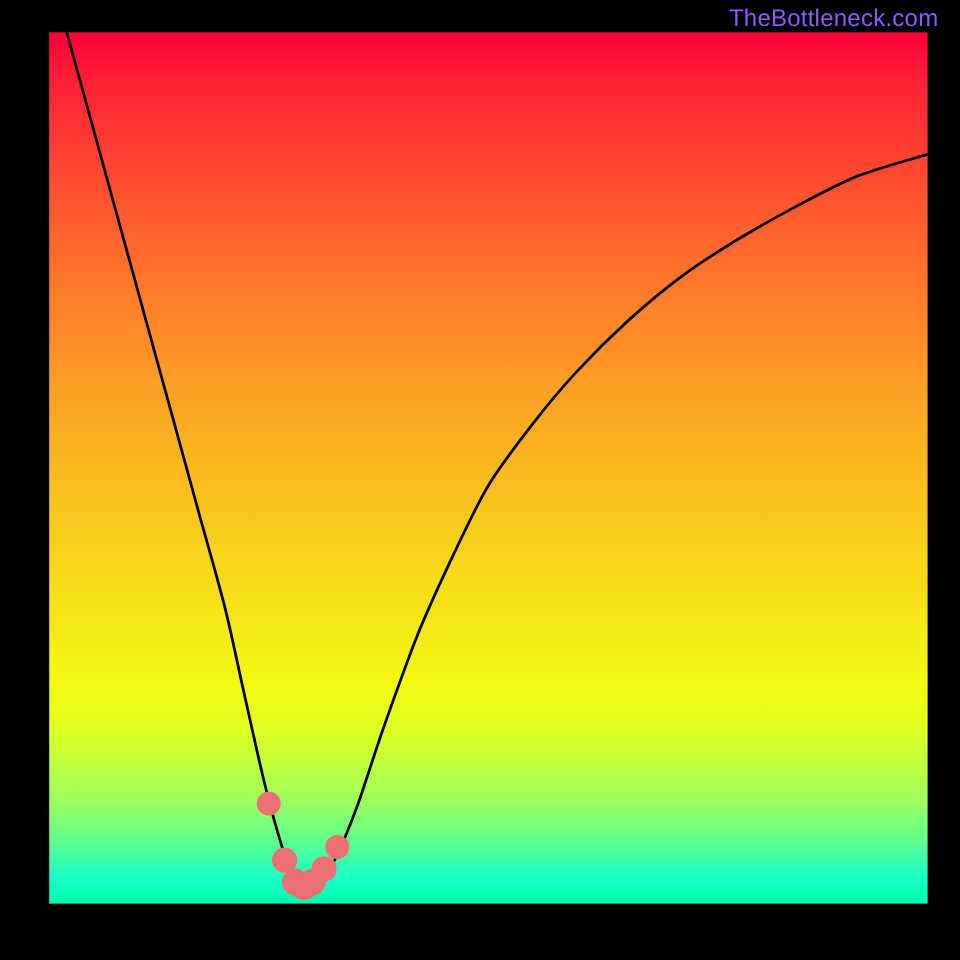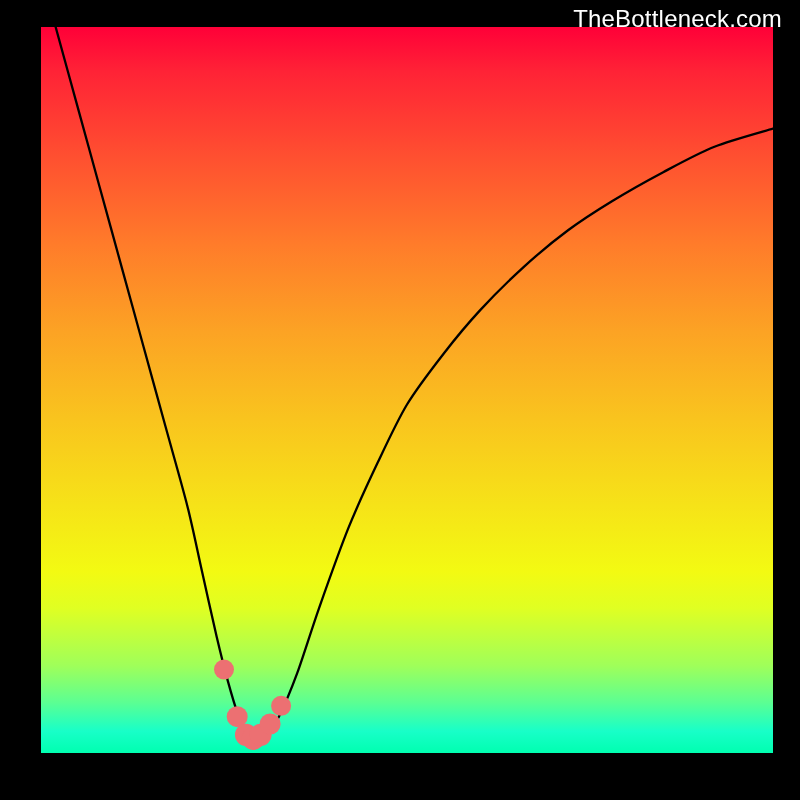--- a/index.html
+++ b/index.html
@@ -39,22 +39,22 @@
       #9fff5a 88%,
       #5cff92 93%,
       #18ffc8 97%,
       #00ffb0 100%
     );
   }
   .watermark {
     position: absolute;
     top: 5px;
     right: 18px;
-    color: #ffffff;
-    font-size: 24px;
+    color: #8b5cf6;
+    font-size: 20px;
     font-weight: 500;
     letter-spacing: 0.2px;
     user-select: none;
   }
   svg.curve {
     position: absolute;
     left: 0;
     top: 0;
     width: 732px;
     height: 726px;

